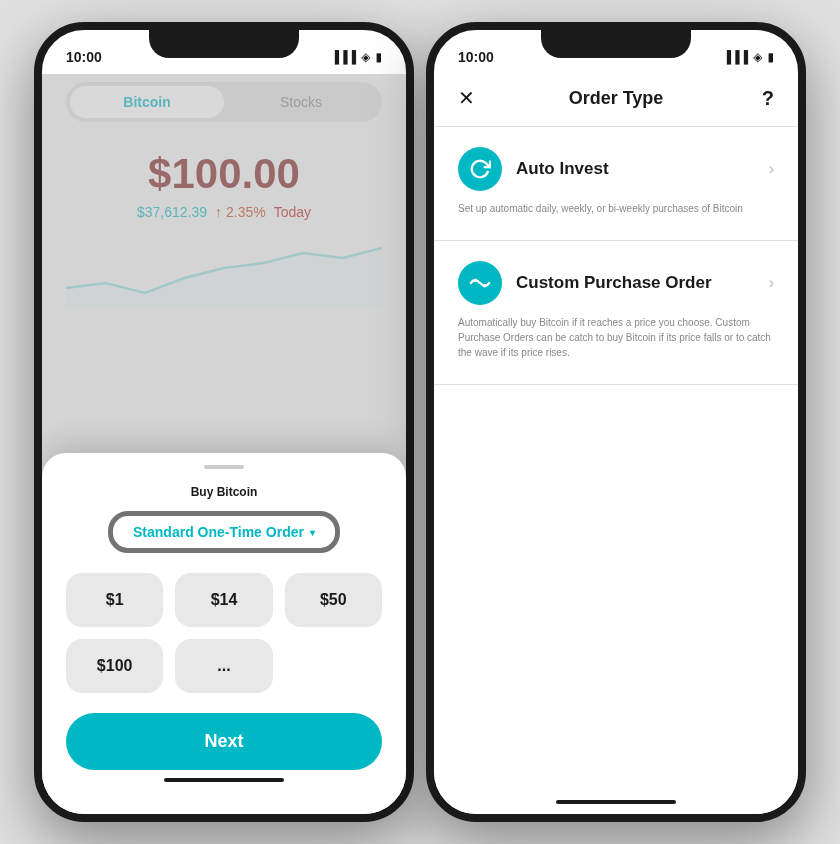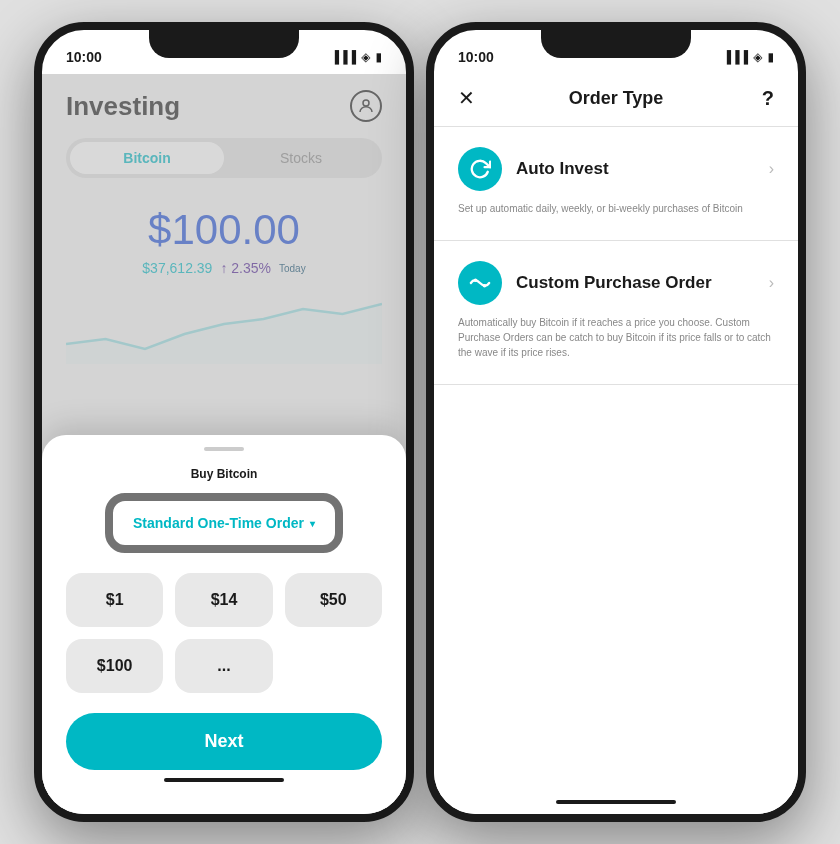--- a/index.html
+++ b/index.html
@@ -125,43 +125,43 @@
       background: #fff;
       color: #00b8c4;
       font-weight: 600;
     }
     .price-section {
       text-align: center;
       padding: 20px 0 8px;
     }
     .main-price {
       font-size: 42px;
-      font-weight: 400;
-      color: #1d4ed8;
+      font-weight: 700;
+      color: #7f1d1d;
     }
     .price-sub {
       display: flex;
       justify-content: center;
       gap: 8px;
       align-items: center;
       margin-top: 6px;
     }
     .btc-price {
       color: #00b8c4;
       font-size: 14px;
       font-weight: 500;
     }
     .price-change {
-      color: #4c1d95;
+      color: #c2410c;
       font-size: 14px;
       font-weight: 500;
     }
     .price-period {
-      color: #0c4a6e;
-      font-size: 10px;
+      color: #b91c1c;
+      font-size: 14px;
     }
     .chart-area {
       height: 80px;
       margin: 0 24px;
       position: relative;
       opacity: 0.4;
     }
     .chart-svg {
       width: 100%;
       height: 100%;
@@ -200,23 +200,23 @@
       color: #1a1a1a;
       margin-bottom: 12px;
     }
     .order-type-selector {
       display: flex;
       justify-content: center;
       margin-bottom: 20px;
     }
     .order-type-btn {
       background: #fff;
-      border: 8px solid #737373;
+      border: 5px solid #737373;
       border-radius: 20px;
-      padding: 14px 20px;
+      padding: 8px 20px;
       color: #00b8c4;
       font-size: 14px;
       font-weight: 600;
       display: flex;
       align-items: center;
       gap: 6px;
     }
     .order-type-btn .chevron {
       font-size: 10px;
     }
@@ -343,29 +343,20 @@
     <div class="phone-status-bar">
       <span class="status-time">10:00</span>
       <div class="status-icons">
         <span>▐▐▐</span>
         <span>◈</span>
         <span>▮</span>
       </div>
     </div>
     <div class="phone-content">
 
-      <div class="investing-header">
-        <span class="investing-title">Investing</span>
-        <div class="profile-icon">
-          <svg width="18" height="18" viewBox="0 0 24 24" fill="none" stroke="#1a1a1a" stroke-width="2">
-            <circle cx="12" cy="8" r="4"></circle>
-            <path d="M4 20c0-4 3.6-7 8-7s8 3 8 7"></path>
-          </svg>
-        </div>
-      </div>
 
       <div class="tab-bar">
         <div class="tab-item active">Bitcoin</div>
         <div class="tab-item">Stocks</div>
       </div>
 
       <div class="price-section">
         <div class="main-price">$100.00</div>
         <div class="price-sub">
           <span class="btc-price">$37,612.39</span>

